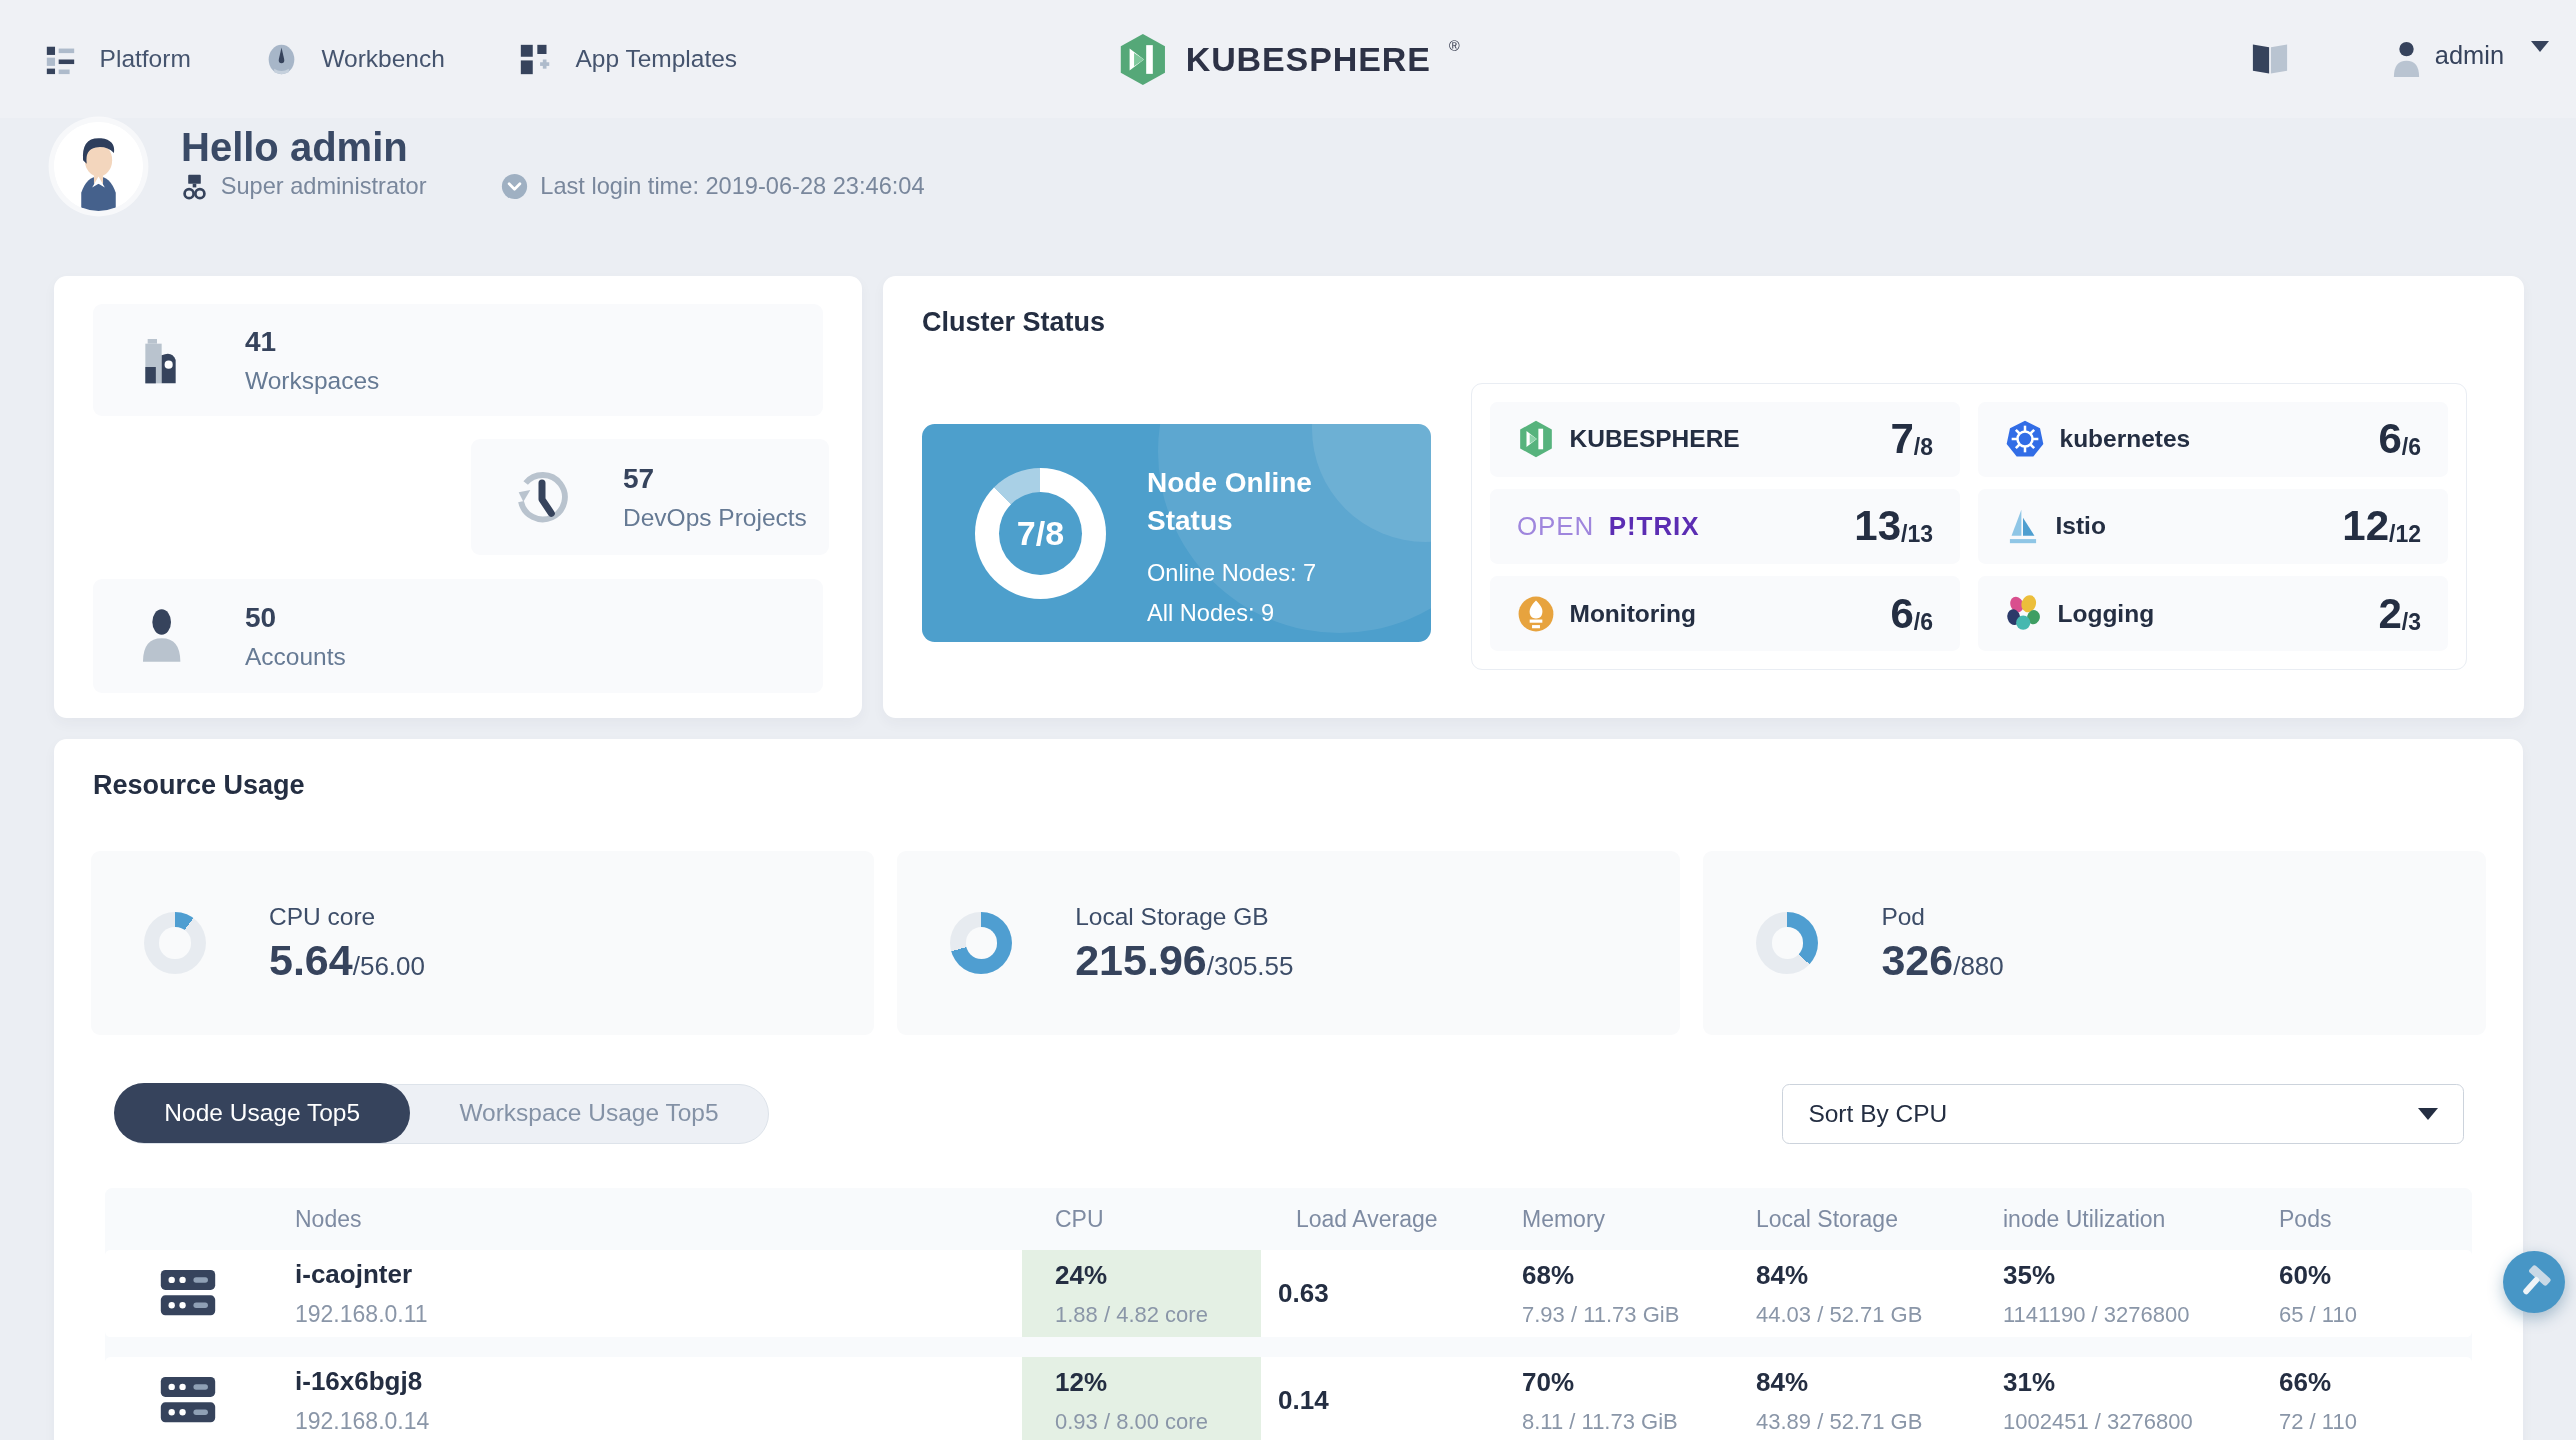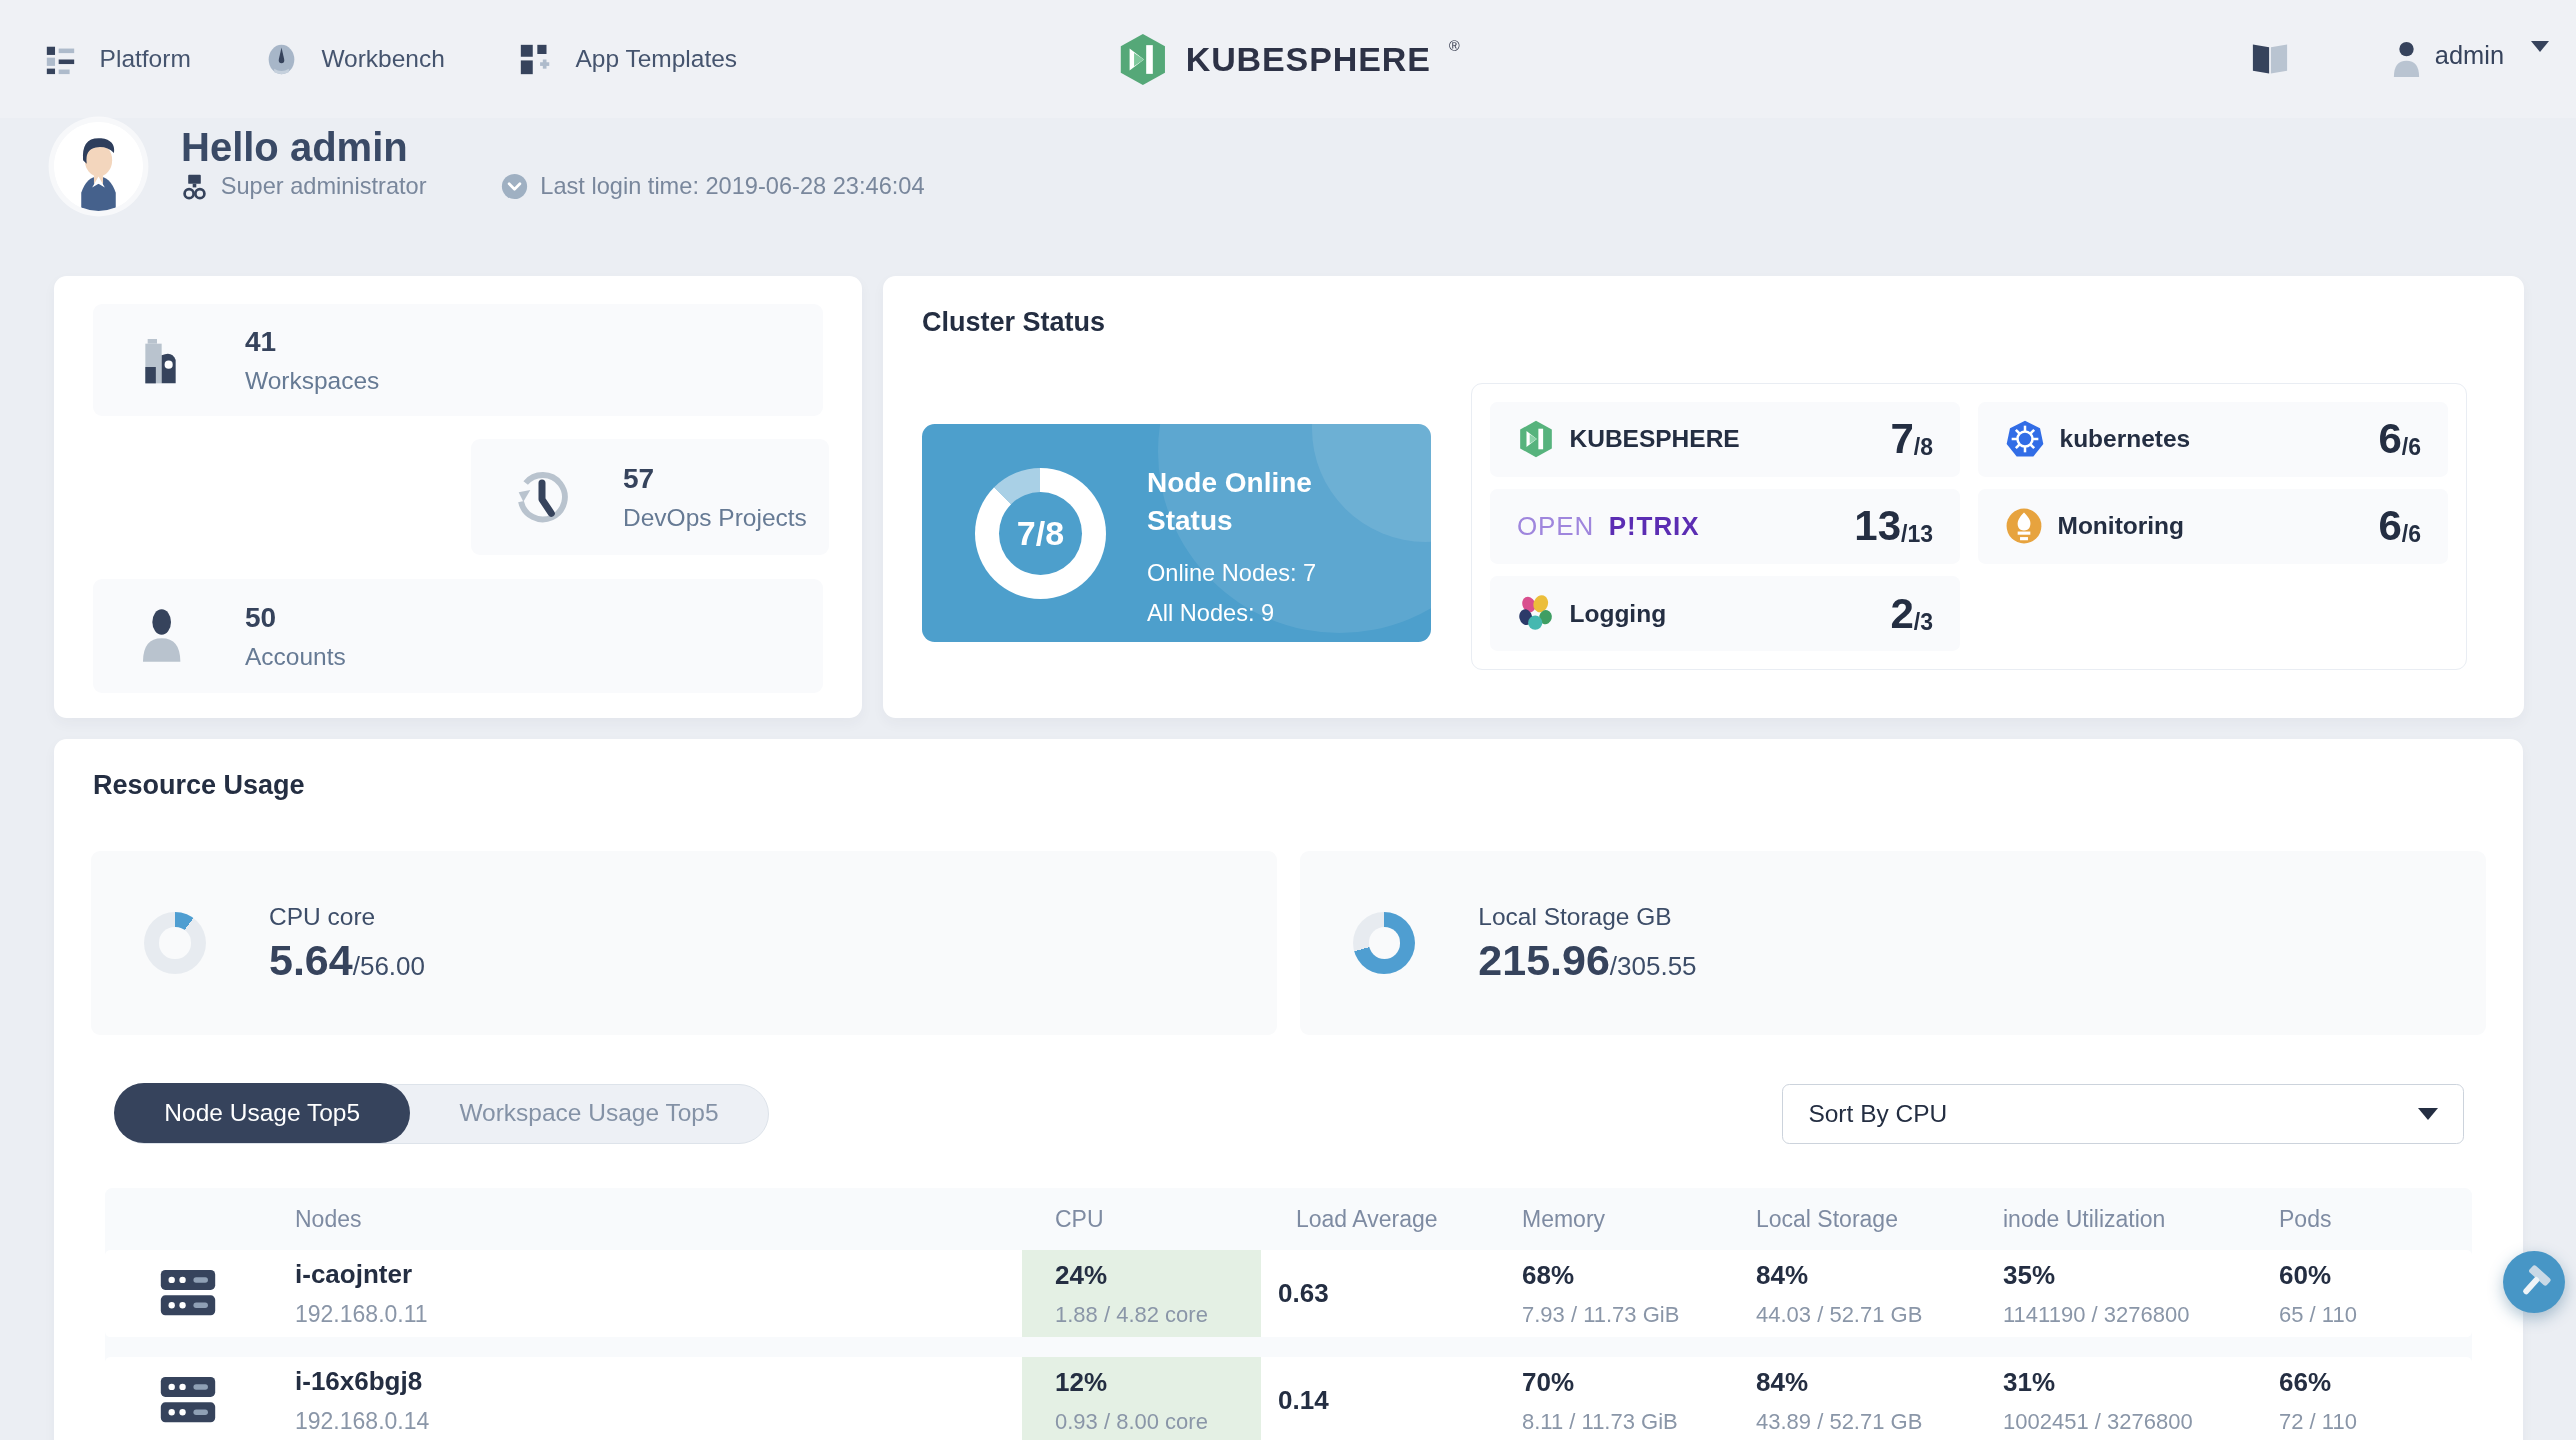--- a/index.html
+++ b/index.html
@@ -296,20 +296,34 @@
           <span class="op-light">OPEN</span>
             <span class="op-bold">P!TRIX</span>
         </span>
         <span class="comp-count">
           <span class="count-big">13</span>
           <span class="count-small">/13</span>
         </span>
       </div>
       <div class="comp-tile">
         <span class="comp-logo">
+          <svg width="36" height="40" viewBox="0 0 44 48">
+              <polygon points="8,36 20,4 20,36" fill="#8fc6e6"></polygon>
+              <polygon points="22,14 22,36 36,36" fill="#4f9fd0"></polygon>
+              <rect x="6" y="40" width="32" height="5" fill="#8fc6e6"></rect>
+            </svg>
+          <span class="comp-name">Istio</span>
+        </span>
+        <span class="comp-count">
+          <span class="count-big">12</span>
+          <span class="count-small">/12</span>
+        </span>
+      </div>
+      <div class="comp-tile">
+        <span class="comp-logo">
           <svg width="38" height="38" viewBox="0 0 48 48">
               <circle cx="24" cy="24" r="22" fill="#e7a33e"></circle>
               <path d="M24 7 C31 14 34 19 31 26 C29 31 19 31 17 26 C14 19 18 13 24 7 Z" fill="#ffffff"></path>
               <rect x="16" y="31" width="16" height="4" fill="#ffffff"></rect>
               <rect x="19" y="38" width="10" height="4" fill="#ffffff"></rect>
             </svg>
           <span class="comp-name">Monitoring</span>
         </span>
         <span class="comp-count">
           <span class="count-big">6</span>
@@ -356,20 +370,32 @@
             <div class="donut-hole"></div>
           </div>
         <div class="metric-text">
           <div class="metric-label">Local Storage GB</div>
           <div class="metric-value">
               <span class="metric-used">215.96</span>
               <span class="metric-total">/305.55</span>
             </div>
         </div>
       </div>
+      <div class="metric">
+        <div class="donut metric-donut" style="background: conic-gradient(rgb(79, 158, 209) 0deg, rgb(79, 158, 209) 37.1%, rgb(231, 235, 240) 37.1%, rgb(231, 235, 240) 100%);">
+            <div class="donut-hole"></div>
+          </div>
+        <div class="metric-text">
+          <div class="metric-label">Pod</div>
+          <div class="metric-value">
+              <span class="metric-used">326</span>
+              <span class="metric-total">/880</span>
+            </div>
+        </div>
+      </div>
     </div>
 
     <div class="tabs">
       <div class="tab-active">Node Usage Top5</div>
       <div class="tab-inactive">Workspace Usage Top5</div>
     </div>
 
     <div class="select">
       <span>Sort By CPU</span>
       <span class="select-caret"></span>

